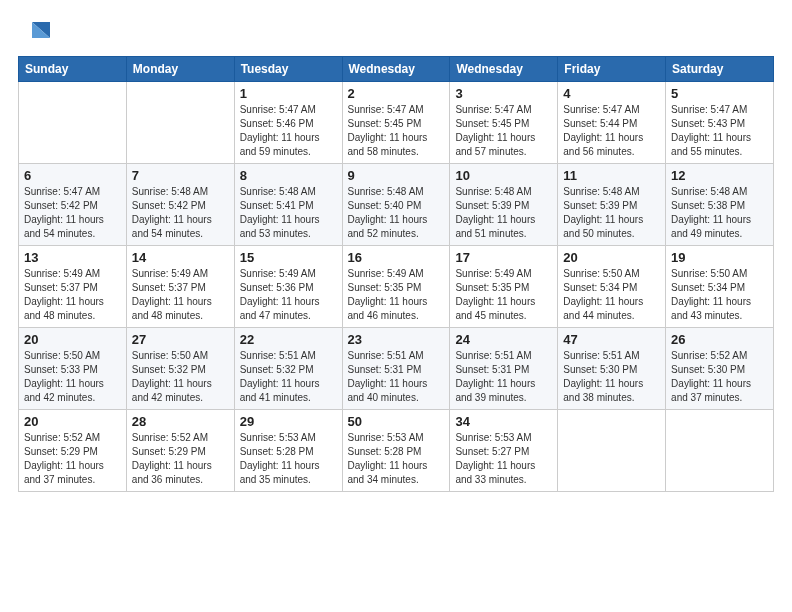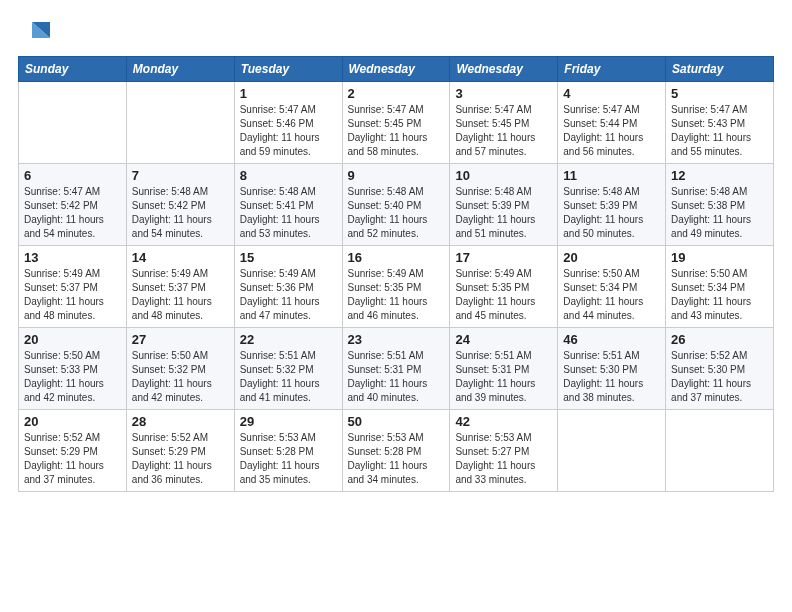--- a/index.html
+++ b/index.html
@@ -62,21 +62,20 @@
       font-size: 11px;
     }
     .calendar th {
       background: #2a6aad;
       color: #fff;
       padding: 5px 6px;
       text-align: left;
       font-size: 12px;
       font-weight: 600;
       border: 1px solid #1a5a9d;
-      font-style: italic;
     }
     .calendar td {
       border: 1px solid #ccc;
       vertical-align: top;
       padding: 4px 5px;
       min-height: 80px;
       width: 108px;
       background: #fff;
     }
     .calendar tr:nth-child(even) td {
@@ -282,21 +281,21 @@
 Sunset: 5:31 PM
 Daylight: 11 hours and 40 minutes.</div>
           </td>
           <td>
             <span class="day-number">24</span>
             <div class="day-info" style="white-space: pre-line;">Sunrise: 5:51 AM
 Sunset: 5:31 PM
 Daylight: 11 hours and 39 minutes.</div>
           </td>
           <td>
-            <span class="day-number">46</span>
+            <span class="day-number">47</span>
             <div class="day-info" style="white-space: pre-line;">Sunrise: 5:51 AM
 Sunset: 5:30 PM
 Daylight: 11 hours and 38 minutes.</div>
           </td>
           <td>
             <span class="day-number">26</span>
             <div class="day-info" style="white-space: pre-line;">Sunrise: 5:52 AM
 Sunset: 5:30 PM
 Daylight: 11 hours and 37 minutes.</div>
           </td>
@@ -320,21 +319,21 @@
 Sunset: 5:28 PM
 Daylight: 11 hours and 35 minutes.</div>
           </td>
           <td>
             <span class="day-number">50</span>
             <div class="day-info" style="white-space: pre-line;">Sunrise: 5:53 AM
 Sunset: 5:28 PM
 Daylight: 11 hours and 34 minutes.</div>
           </td>
           <td>
-            <span class="day-number">42</span>
+            <span class="day-number">34</span>
             <div class="day-info" style="white-space: pre-line;">Sunrise: 5:53 AM
 Sunset: 5:27 PM
 Daylight: 11 hours and 33 minutes.</div>
           </td>
           <td class="empty-cell"></td>
           <td class="empty-cell"></td>
         </tr>
       </tbody>
   </table>
 </div>

